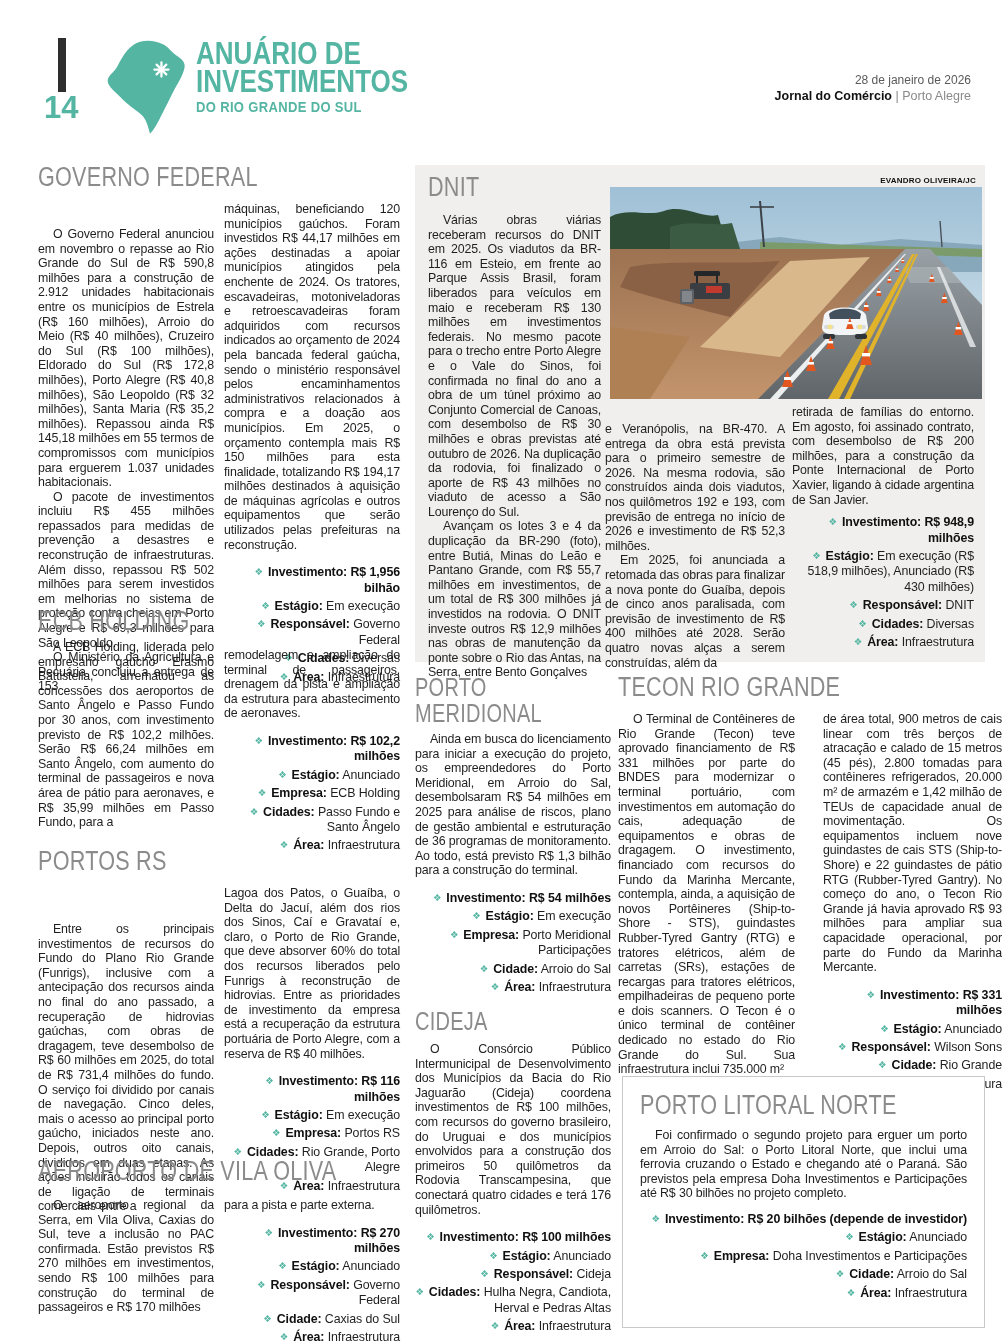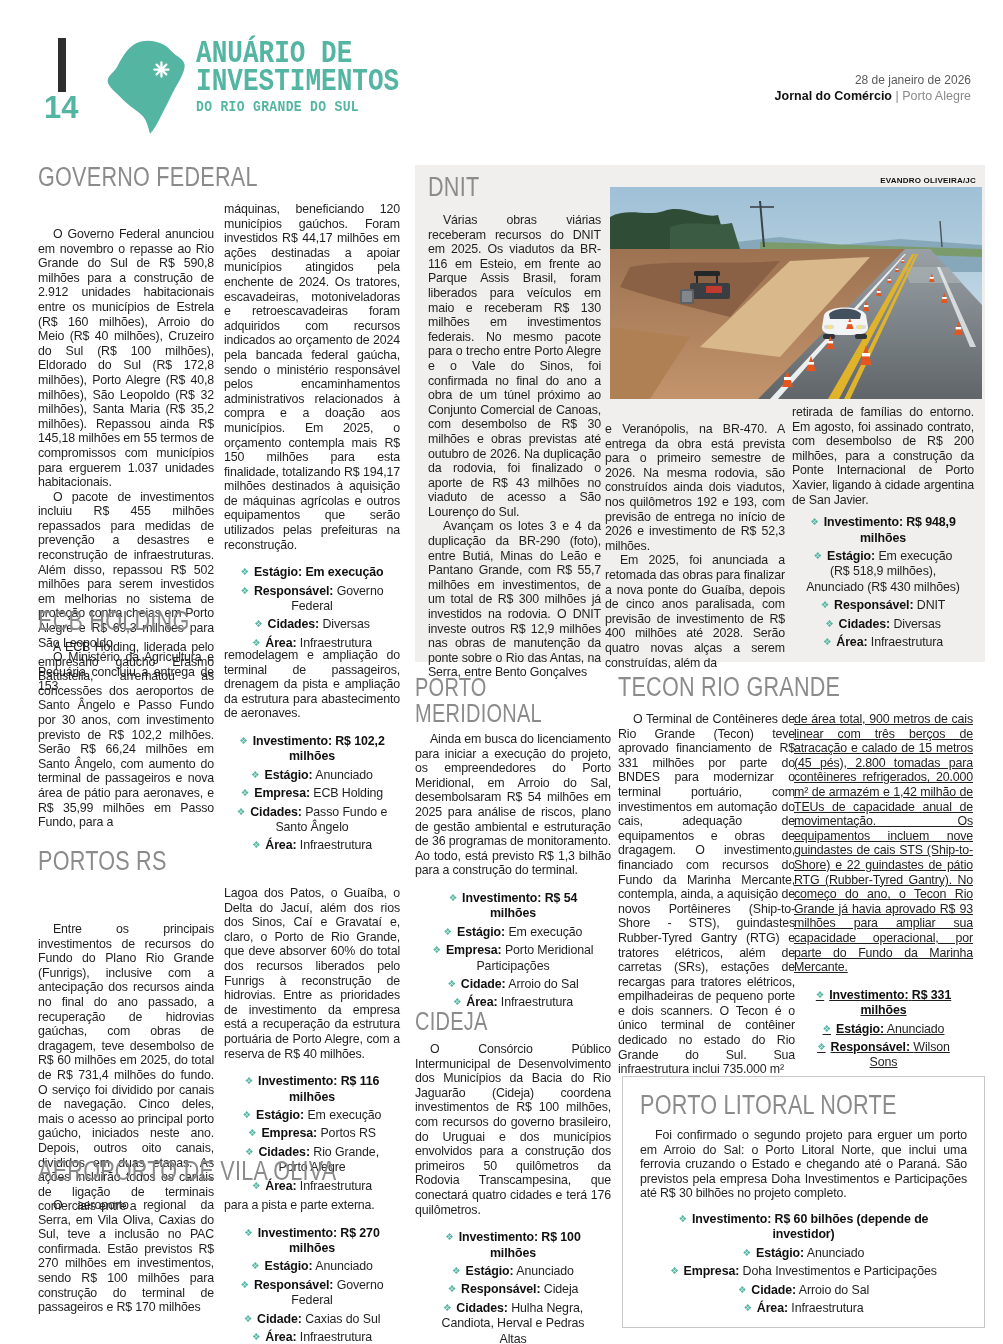--- a/index.html
+++ b/index.html
@@ -7,40 +7,40 @@
     width:1003px;height:1344px;background:#ffffff;
     font-family:"Liberation Sans",sans-serif;color:#1f1f1f;
     position:relative;overflow:hidden;
   }
   .page{position:absolute;inset:0;background:#fff;}
 
   
   .black-bar{position:absolute;left:58px;top:38px;width:8px;height:54px;background:#2e2e2e;}
   .page-num{position:absolute;left:44px;top:90px;font-size:31px;font-weight:700;color:#53b5a2;}
   .rs-map{position:absolute;left:106px;top:36px;width:88px;height:104px;}
-  .brand{position:absolute;left:196px;top:40px;color:#53b5a2;font-family:Liberation Mono, monospace;}
+  .brand{position:absolute;left:196px;top:40px;color:#53b5a2;}
   .brand .l1,.brand .l2{font-size:31px;font-weight:700;line-height:28px;transform:scaleX(.84);transform-origin:0 0;white-space:nowrap;}
   .brand .l3{font-size:15.5px;font-weight:700;line-height:22px;transform:scaleX(.84);transform-origin:0 0;white-space:nowrap;letter-spacing:.4px;}
   .masthead{position:absolute;right:32px;top:64px;text-align:right;}
   .masthead .date{font-size:12px;color:#5a5a5a;line-height:15px;margin-top:9px;}
   .masthead .pub{font-size:12.5px;line-height:17px;color:#8a8a8a;}
   .masthead .pub .name{font-weight:700;color:#111;}
 
   
   .headline{
     color:#8b8b8b;font-size:27px;font-weight:400;line-height:27px;
     transform:scaleX(.8);transform-origin:0 0;white-space:nowrap;letter-spacing:.3px;
   }
   .art{position:absolute;}
   .col{position:absolute;text-align:justify;font-size:12.4px;line-height:14.6px;letter-spacing:-.15px;hyphens:auto;-webkit-hyphens:auto;}
   .col p,.flow p{margin:0;text-indent:15px;}
   .col p.cont,.flow p.cont{text-indent:0;}
   .flow{text-align:justify;font-size:12.4px;line-height:14.6px;letter-spacing:-.15px;hyphens:auto;-webkit-hyphens:auto;}
 
-  .facts{list-style:none;margin:13px 12px 0;padding:0;text-align:center;}
+  .facts{list-style:none;margin:13px 0 0;padding:0;text-align:right;}
   .facts li{margin:0 0 3px;font-size:12.4px;line-height:15.4px;letter-spacing:-.1px;}
   .facts .b{color:#53b5a2;font-size:9.5px;margin-right:5px;position:relative;top:-1px;}
   .facts .l{font-weight:700;color:#101010;}
   .facts li:first-child .v{font-weight:700;color:#101010;}
 
   
   .dnit-box{position:absolute;left:415px;top:165px;width:570px;height:497px;background:#f0efed;}
   .dnit-box .headline{position:absolute;left:13px;top:9px;}
   .photo-credit{position:absolute;right:9px;top:11px;font-size:8px;font-weight:700;color:#111;letter-spacing:.2px;}
   .photo{position:absolute;left:195px;top:22px;width:372px;height:212px;overflow:hidden;}
@@ -91,20 +91,21 @@
     <div class="headline">GOVERNO FEDERAL</div>
   </div>
   <div class="col" style="left:38px;top:202px;width:176px;margin-top:25px;">
     <p>O Governo Federal anunciou em novembro o repasse ao Rio Grande do Sul de R$ 590,8 milhões para a construção de 2.912 unidades habitacionais entre os municípios de Estrela (R$ 160 milhões), Arroio do Meio (R$ 40 milhões), Cruzeiro do Sul (R$ 100 milhões), Eldorado do Sul (R$ 172,8 milhões), Porto Alegre (R$ 40,8 milhões), São Leopoldo (R$ 32 milhões), Santa Maria (R$ 35,2 milhões). Repassou ainda R$ 145,18 milhões em 55 termos de compromissos com municípios para erguerem 1.037 unidades habitacionais.</p>
     <p>O pacote de investimentos incluiu R$ 455 milhões repassados para medidas de prevenção a desastres e reconstrução de infraestruturas. Além disso, repassou R$ 502 milhões para serem investidos em melhorias no sistema de proteção contra cheias em Porto Alegre e R$ 69,3 milhões para São Leopoldo.</p>
     <p>O Ministério da Agricultura e Pecuária concluiu a entrega de 153</p>
   </div>
   <div class="col" style="left:224px;top:202px;width:176px;">
     <p class="cont">máquinas, beneficiando 120 municípios gaúchos. Foram investidos R$ 44,17 milhões em ações destinadas a apoiar municípios atingidos pela enchente de 2024. Os tratores, escavadeiras, motoniveladoras e retroescavadeiras foram adquiridos com recursos indicados ao orçamento de 2024 pela bancada federal gaúcha, sendo o ministério responsável pelos encaminhamentos administrativos relacionados à compra e a doação aos municípios. Em 2025, o orçamento contempla mais R$ 150 milhões para esta finalidade, totalizando R$ 194,17 milhões destinados à aquisição de máquinas agrícolas e outros equipamentos que serão utilizados pelas prefeituras na reconstrução.</p>
     <ul class="facts">
+      <li><span class="b">❖</span><span class="l">Investimento:</span> <span class="v">R$ 1,956 bilhão</span></li>
       <li><span class="b">❖</span><span class="l">Estágio:</span> <span class="v">Em execução</span></li>
       <li><span class="b">❖</span><span class="l">Responsável:</span> <span class="v">Governo Federal</span></li>
       <li><span class="b">❖</span><span class="l">Cidades:</span> <span class="v">Diversas</span></li>
       <li><span class="b">❖</span><span class="l">Área:</span> <span class="v">Infraestrutura</span></li>
     </ul>
   </div>
 
   <div class="art" style="left:38px;top:608px;width:362px;">
     <div class="headline">ECB HOLDING</div>
   </div>
@@ -298,38 +299,38 @@
       <li><span class="b">❖</span><span class="l">Área:</span> <span class="v">Infraestrutura</span></li>
     </ul>
   </div>
 
   <div class="art" style="left:618px;top:674px;width:367px;">
     <div class="headline">TECON RIO GRANDE</div>
   </div>
   <div class="col" style="left:618px;top:712px;width:177px;">
     <p>O Terminal de Contêineres de Rio Grande (Tecon) teve aprovado financiamento de R$ 331 milhões por parte do BNDES para modernizar o terminal portuário, com investimentos em automação do cais, adequação de equipamentos e obras de dragagem. O investimento, financiado com recursos do Fundo da Marinha Mercante, contempla, ainda, a aquisição de novos Portêineres (Ship-to-Shore - STS), guindastes Rubber-Tyred Gantry (RTG) e tratores elétricos, além de carretas (SRs), estações de recargas para tratores elétricos, empilhadeiras de pequeno porte e dois scanners. O Tecon é o único terminal de contêiner dedicado no estado do Rio Grande do Sul. Sua infraestrutura inclui 735.000 m²</p>
   </div>
-  <div class="col" style="left:794px;top:712px;width:179px;text-decoration:underline;">
+  <div class="col" style="left:823px;top:712px;width:179px;">
     <p class="cont">de área total, 900 metros de cais linear com três berços de atracação e calado de 15 metros (45 pés), 2.800 tomadas para contêineres refrigerados, 20.000 m² de armazém e 1,42 milhão de TEUs de capacidade anual de movimentação. Os equipamentos incluem nove guindastes de cais STS (Ship-to-Shore) e 22 guindastes de pátio RTG (Rubber-Tyred Gantry). No começo do ano, o Tecon Rio Grande já havia aprovado R$ 93 milhões para ampliar sua capacidade operacional, por parte do Fundo da Marinha Mercante.</p>
     <ul class="facts">
       <li><span class="b">❖</span><span class="l">Investimento:</span> <span class="v">R$ 331 milhões</span></li>
       <li><span class="b">❖</span><span class="l">Estágio:</span> <span class="v">Anunciado</span></li>
       <li><span class="b">❖</span><span class="l">Responsável:</span> <span class="v">Wilson Sons</span></li>
       <li><span class="b">❖</span><span class="l">Cidade:</span> <span class="v">Rio Grande</span></li>
       <li><span class="b">❖</span><span class="l">Área:</span> <span class="v">Infraestrutura</span></li>
     </ul>
   </div>
 
   <div class="pln-box">
     <div class="headline">PORTO LITORAL NORTE</div>
     <div class="flow">
       <p>Foi confirmado o segundo projeto para erguer um porto em Arroio do Sal: o Porto Litoral Norte, que inclui uma ferrovia cruzando o Estado e chegando até o Paraná. São previstos pela empresa Doha Investimentos e Participações até R$ 30 bilhões no projeto completo.</p>
     </div>
     <ul class="facts" style="margin-top:11px;">
-      <li><span class="b">❖</span><span class="l">Investimento:</span> <span class="v">R$ 60 bilhões (depende de investidor)</span></li>
+      <li><span class="b">❖</span><span class="l">Investimento:</span> <span class="v">R$ 20 bilhões (depende de investidor)</span></li>
       <li><span class="b">❖</span><span class="l">Estágio:</span> <span class="v">Anunciado</span></li>
       <li><span class="b">❖</span><span class="l">Empresa:</span> <span class="v">Doha Investimentos e Participações</span></li>
       <li><span class="b">❖</span><span class="l">Cidade:</span> <span class="v">Arroio do Sal</span></li>
       <li><span class="b">❖</span><span class="l">Área:</span> <span class="v">Infraestrutura</span></li>
     </ul>
   </div>
 
 </div>
 
 </body></html>

